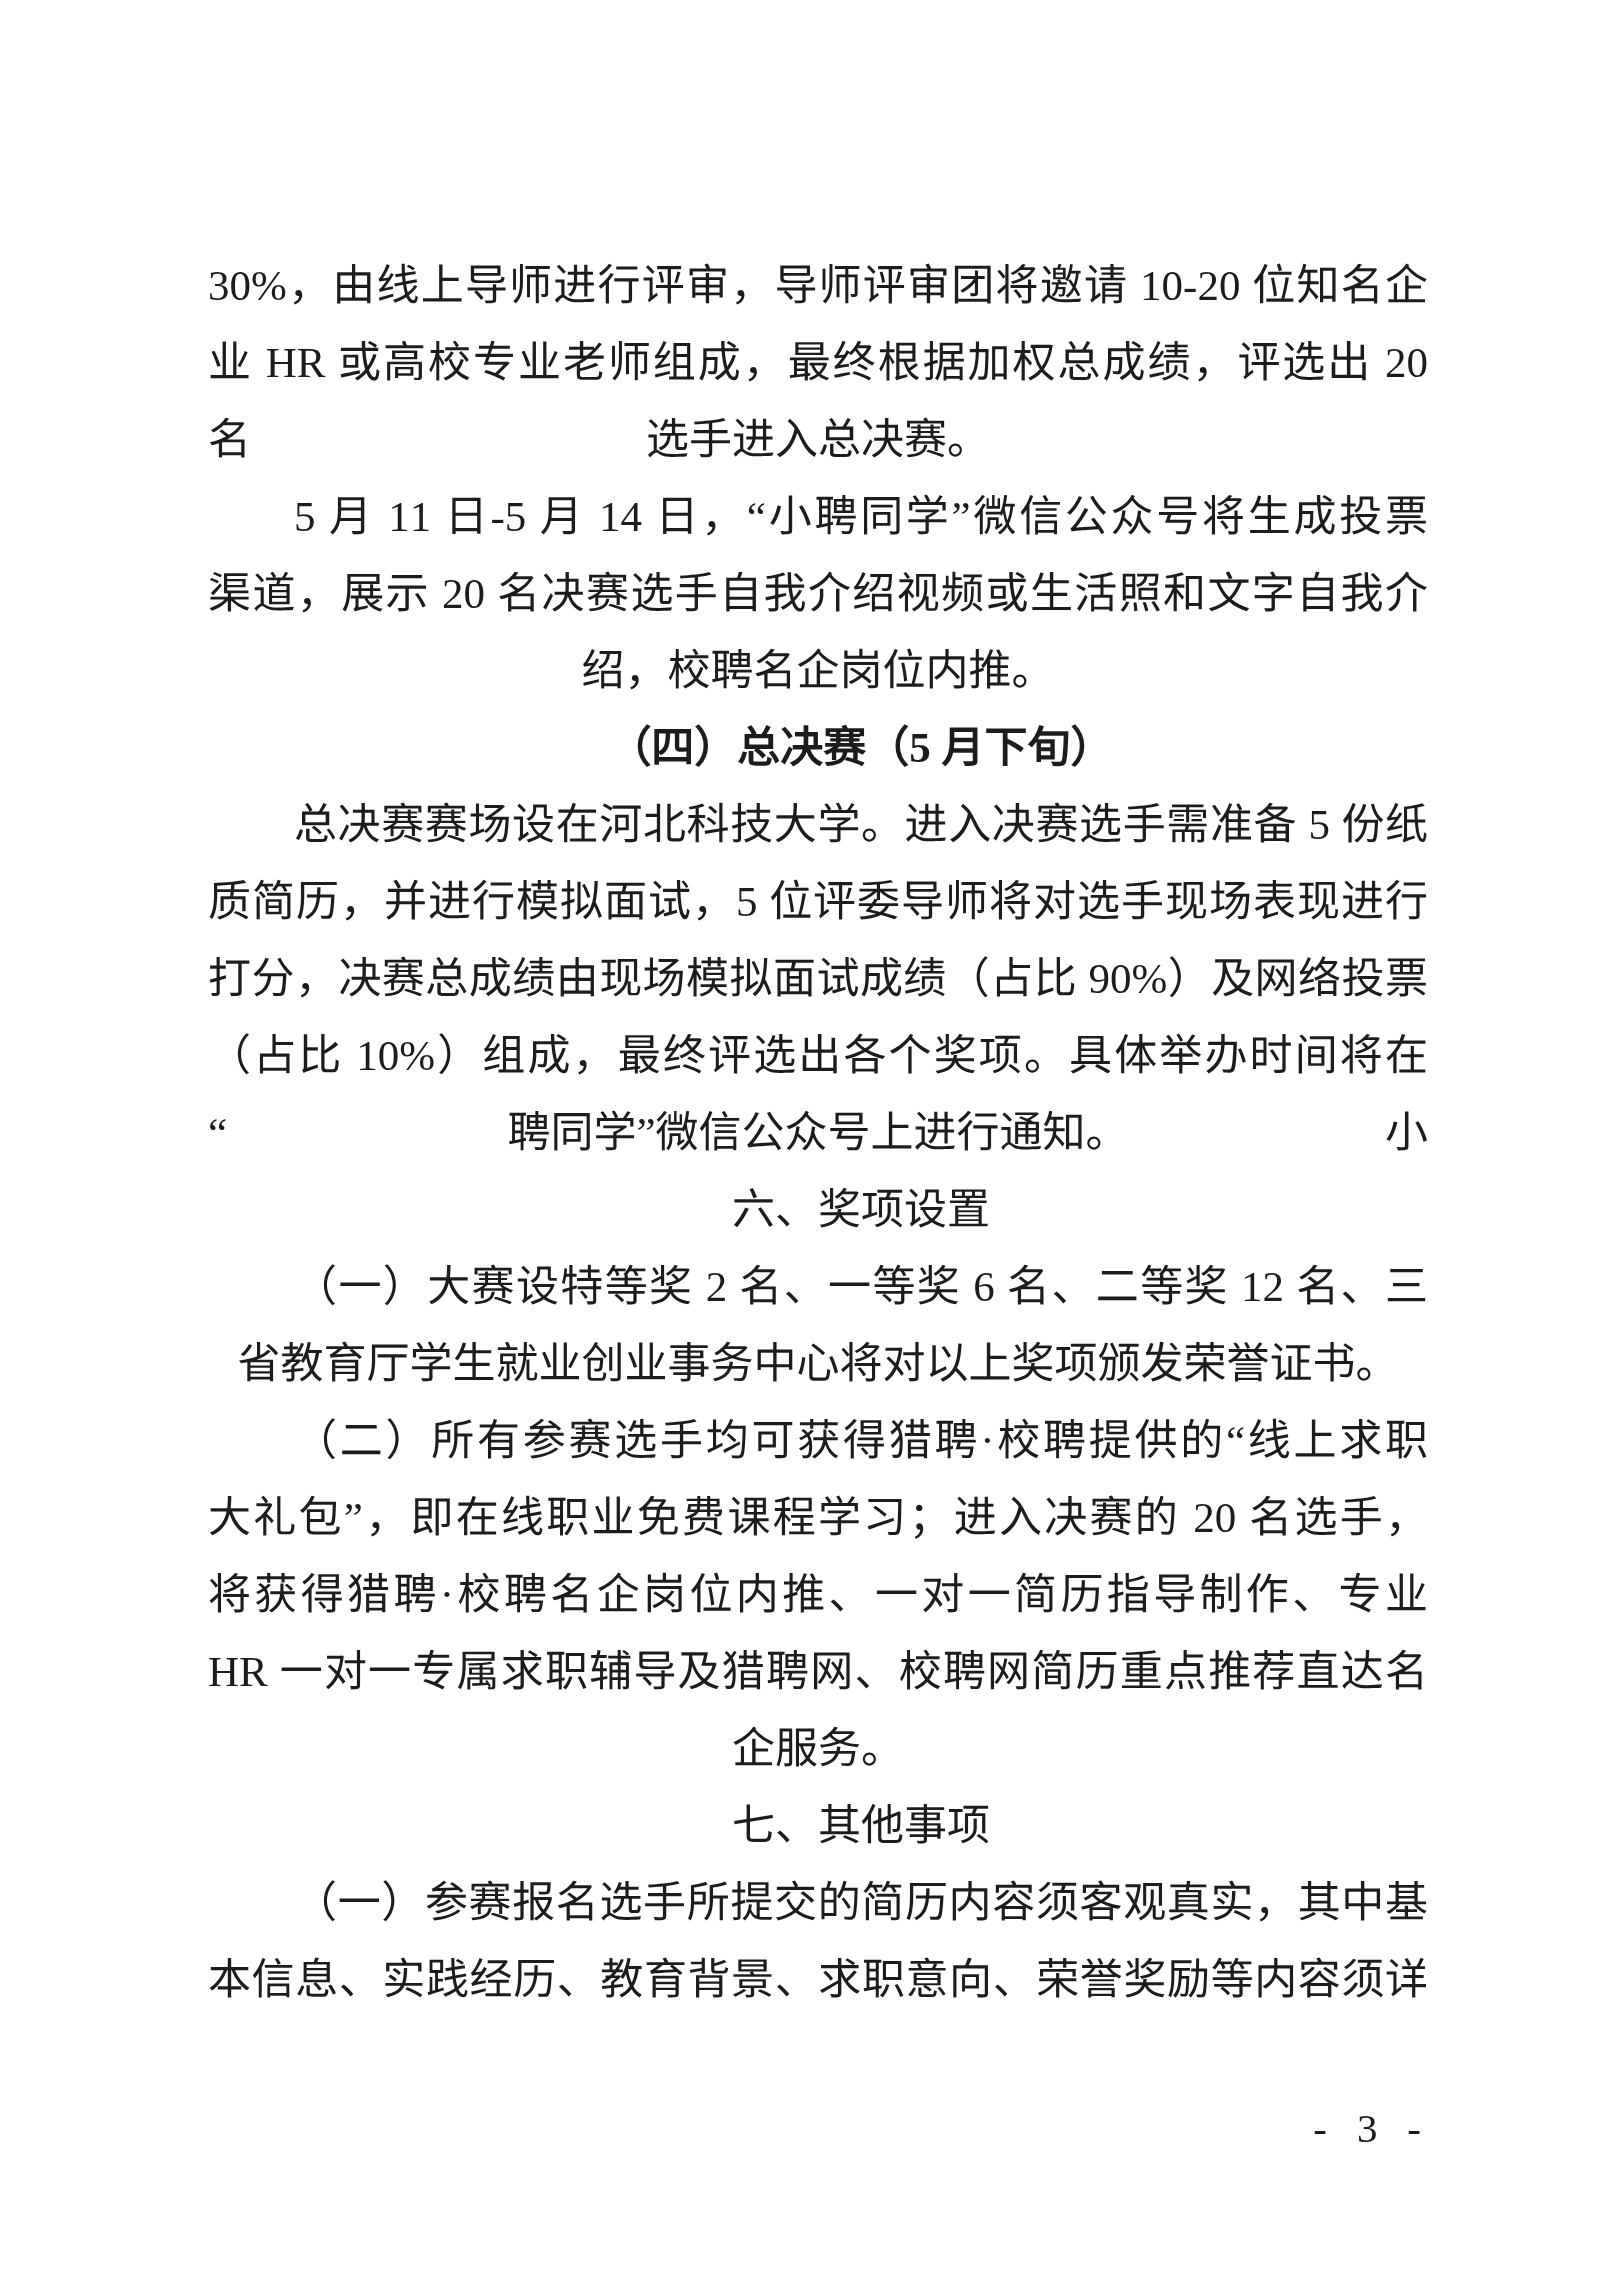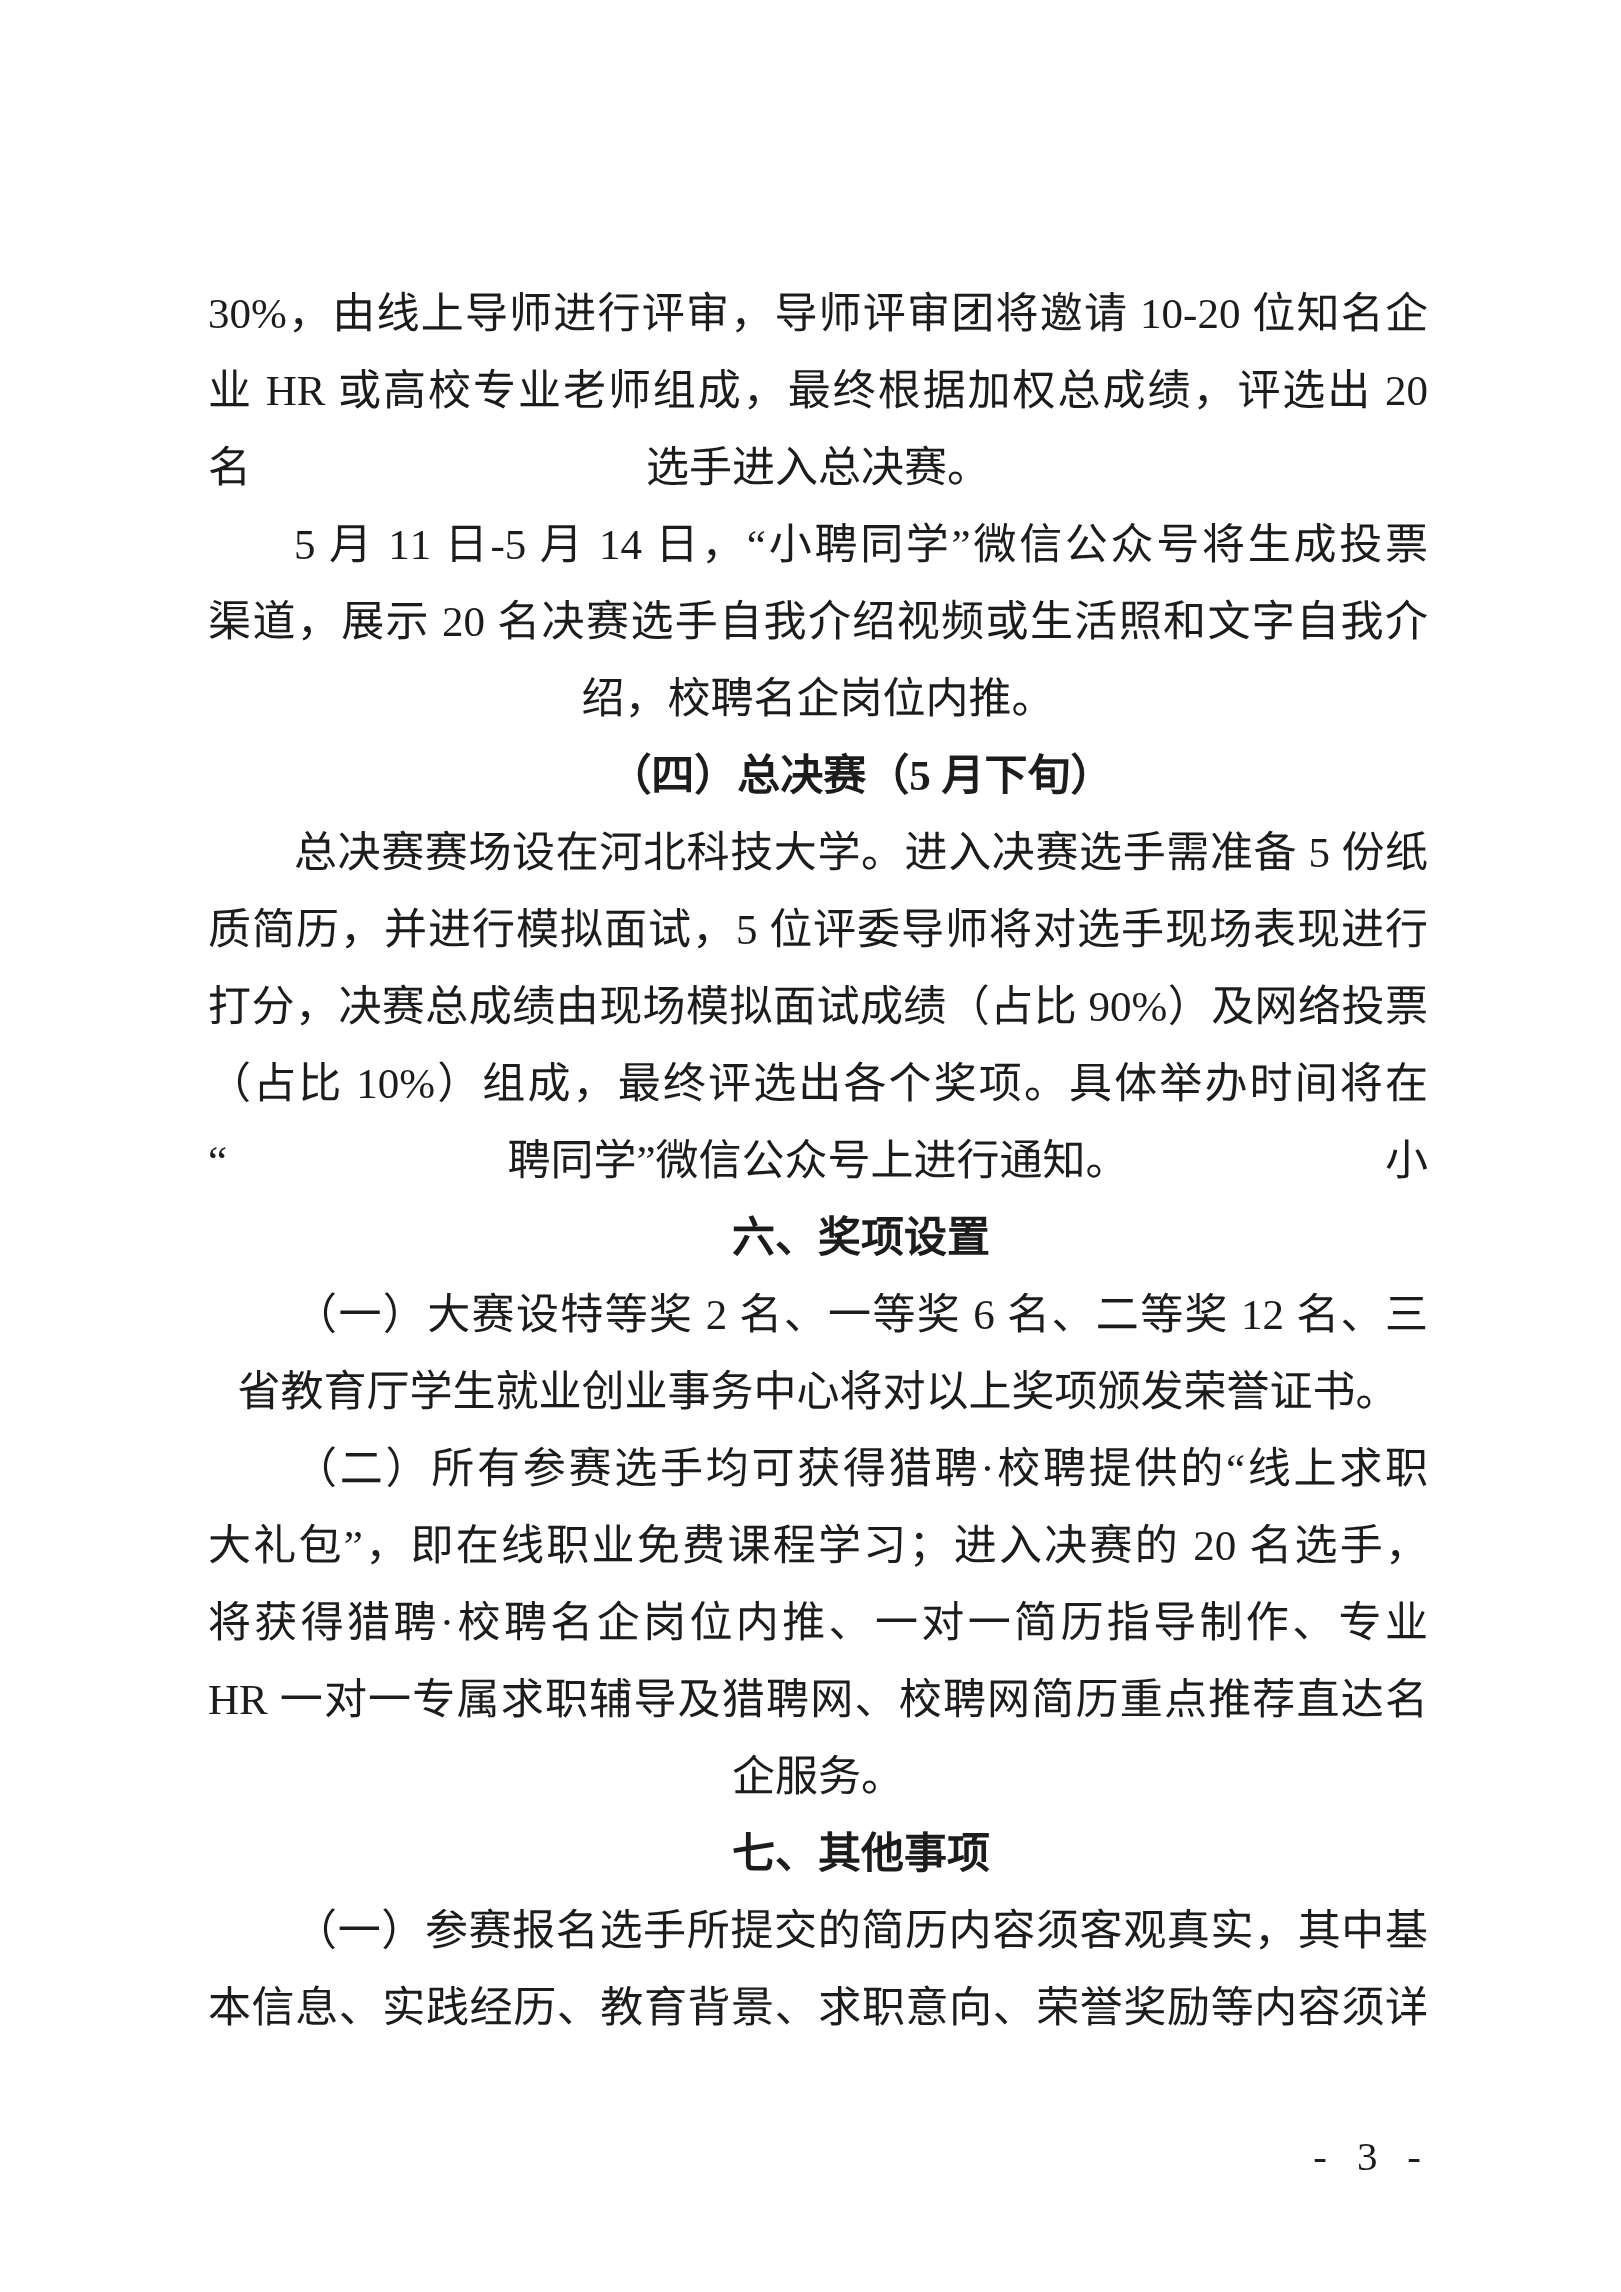--- a/index.html
+++ b/index.html
@@ -6,21 +6,20 @@
   html, body { background: #ffffff; }
   body { width: 1621px; height: 2293px; position: relative; }
 
   .page {
     position: relative;
     width: 1621px;
     height: 2254px;
     background: #ffffff;
     overflow: hidden;
     font-family: "Liberation Serif", serif;
-    margin-top: 28px;
   }
 
   .doc-body {
     position: absolute;
     left: 208px;
     top: 247px;
     width: 1220px;
   }
 
   .line {
@@ -34,21 +33,21 @@
   .line.fill {
     text-align: justify;
     text-align-last: justify;
     text-justify: inter-character;
   }
 
   .line.indent { text-indent: 86px; }
 
   .line.heading {
     font-family: "Liberation Sans", sans-serif;
-    font-weight: 700;
+    font-weight: 400;
   }
 
   .line.subheading {
     font-weight: 600;
   }
 
   .page-number {
     position: absolute;
     top: 2103px;
     left: 208px;

